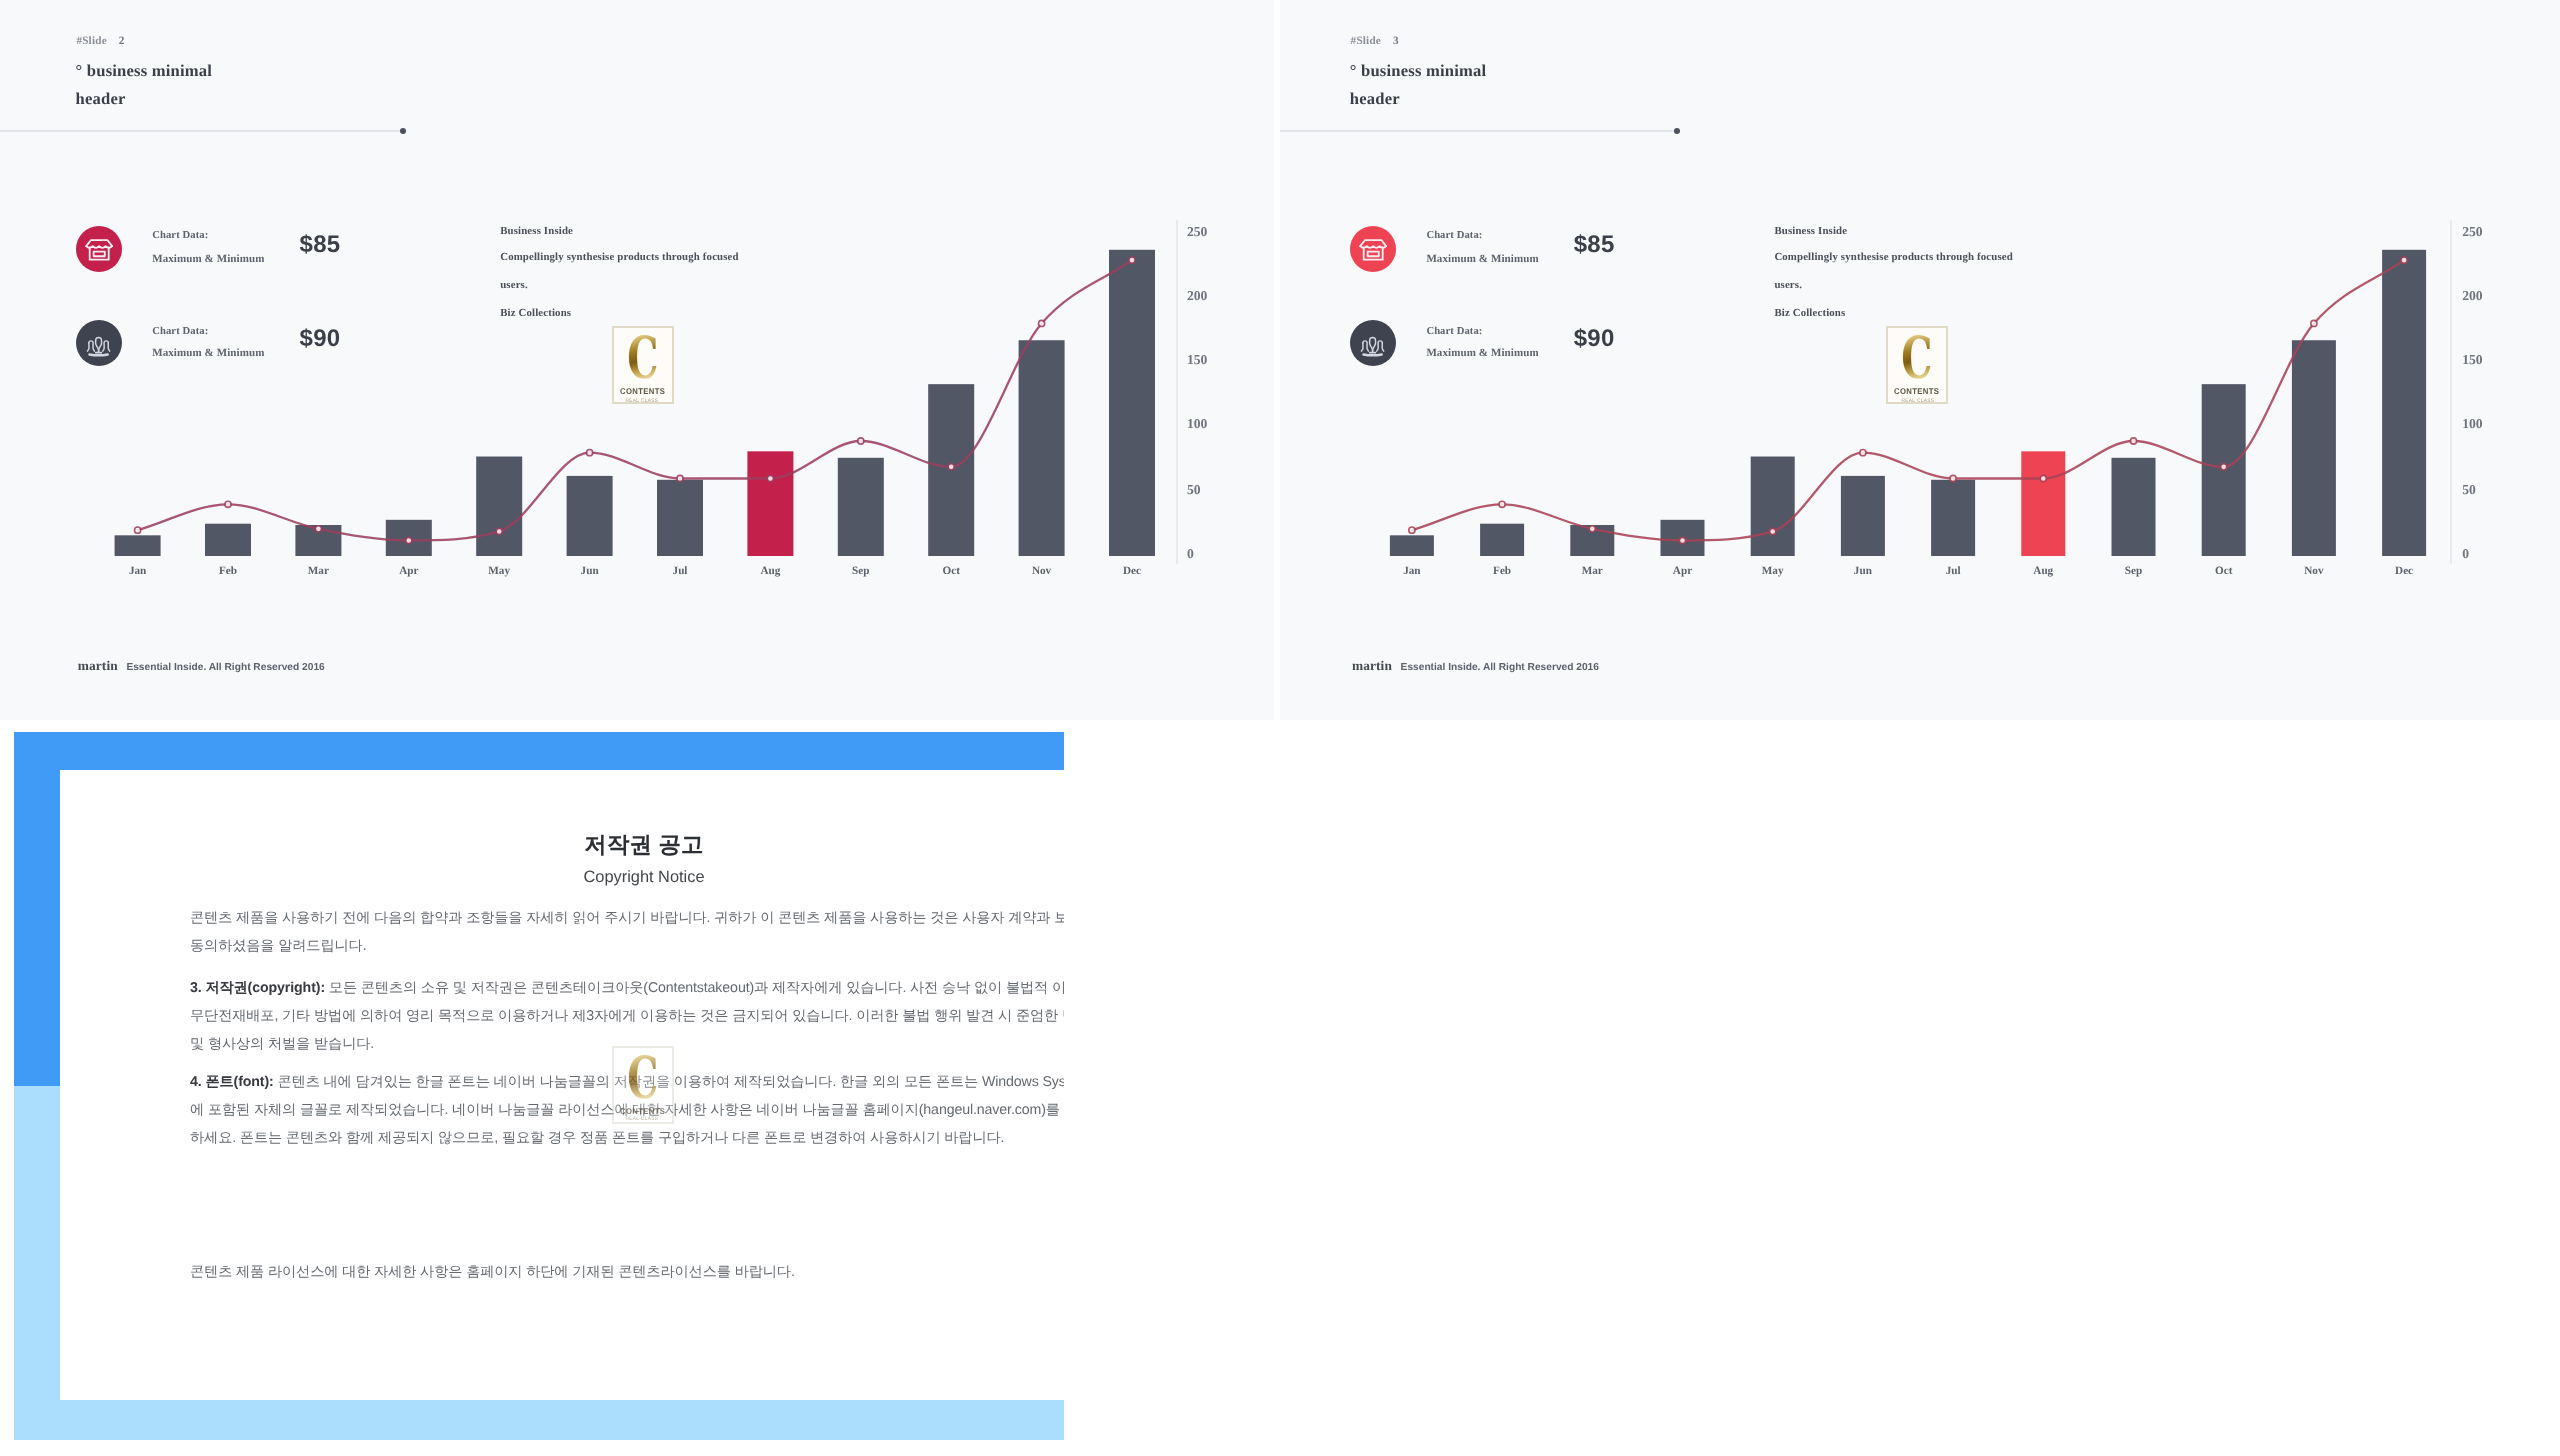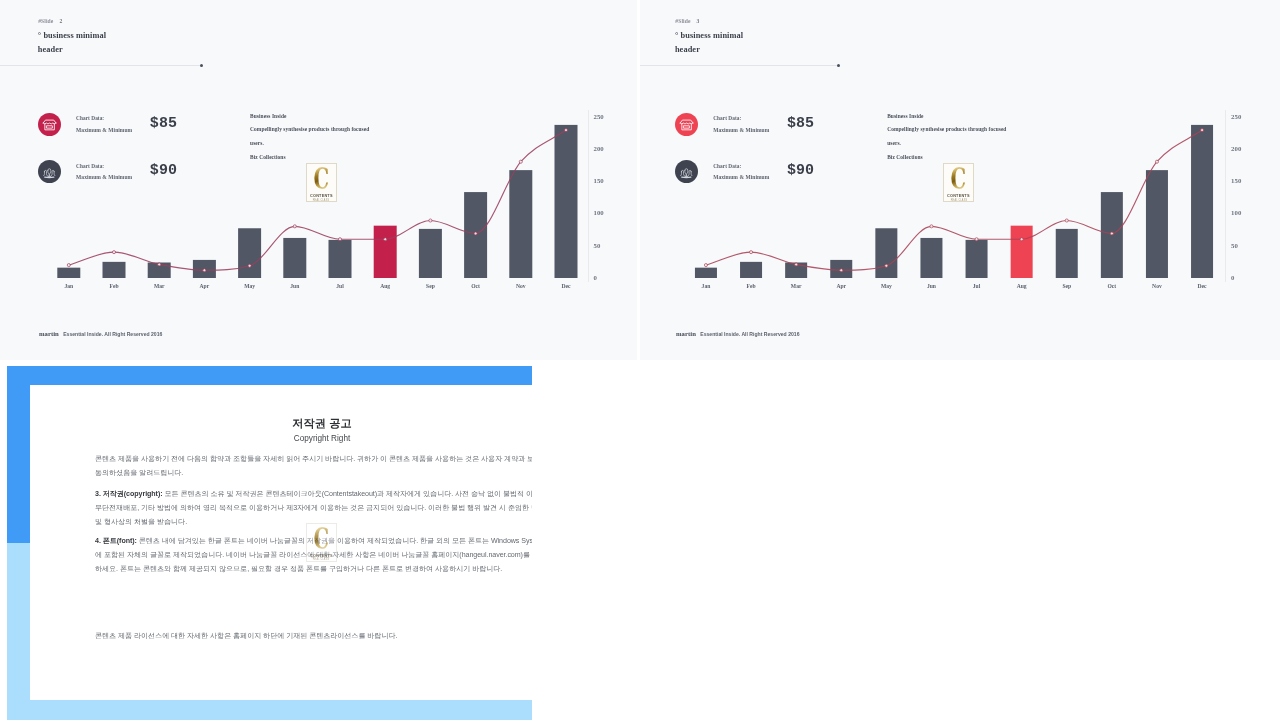--- a/index.html
+++ b/index.html
@@ -21,21 +21,21 @@
   .hd-rule{position:absolute;height:1px;background:#e2e4e9;}
   .hd-dot{position:absolute;width:3px;height:3px;border-radius:50%;background:#4c505c;}
 
   
   .stat{position:absolute;display:flex;align-items:center;}
   .stat-ic{width:23.3px;height:23.3px;border-radius:50%;display:flex;align-items:center;justify-content:center;flex:0 0 23.3px;}
   .stat-ic svg{display:block;}
   .stat-tx{margin-left:15px;font-family:"Liberation Serif",serif;color:#5e636e;}
   .stat-tx div{font-size:5.5px;font-weight:700;letter-spacing:.05px;line-height:11.2px;white-space:nowrap;}
   .stat-tx div:first-child{font-size:5.3px;}
-  .stat-val{position:absolute;font-family:Liberation Mono, monospace;font-size:15px;font-weight:700;color:#3b3f49;letter-spacing:.1px;}
+  .stat-val{position:absolute;font-family:Liberation Sans, sans-serif;font-size:12px;font-weight:700;color:#3b3f49;letter-spacing:.1px;}
 
   
   .copy{position:absolute;font-family:"Liberation Serif",serif;color:#4a4f5a;font-size:5.4px;font-weight:700;line-height:13.6px;letter-spacing:.08px;white-space:nowrap;}
 
   
   .wm{position:absolute;border:1px solid #e0d9c6;background:#fdfcf8;display:flex;flex-direction:column;align-items:center;justify-content:center;}
   .wm .c{font-family:"DejaVu Serif Condensed","DejaVu Serif",serif;font-weight:700;line-height:1;background:linear-gradient(170deg,#f4e9c2 0%,#d8bf72 16%,#9d7a21 36%,#7d5c10 52%,#c2a34c 68%,#f0e2ae 84%,#b08f2b 100%);-webkit-background-clip:text;background-clip:text;color:transparent;transform:scaleX(.75);margin-top:2px;}
   .wm .t1{font-family:"Liberation Sans",sans-serif;font-weight:700;color:#5c5343;line-height:1;transform:scaleX(.92);}
   .wm .t2{font-family:"Liberation Sans",sans-serif;color:#a79b82;line-height:1;transform:scaleX(.92);}
 
@@ -295,21 +295,21 @@
       <div class="ylab" style="left: 591.1px; top: 210.4px;">100</div>
       <div class="ylab" style="left: 591.1px; top: 178.1px;">150</div>
       <div class="ylab" style="left: 591.1px; top: 145.8px;">200</div>
       <div class="ylab" style="left: 591.1px; top: 113.5px;">250</div>
     </div>
   <div class="slide slide-c" id="slideC">
   <div class="cr-blue" style="background: rgb(63, 155, 246);"></div>
   <div class="cr-blue-lo" style="background: rgb(171, 222, 252);"></div>
   <div class="cr-card">
     <div class="cr-h1">저작권 공고</div>
-    <div class="cr-h2">Copyright Right</div>
+    <div class="cr-h2">Copyright Notice</div>
     <div class="cr-p" id="crIntro">콘텐츠 제품을 사용하기 전에 다음의 합약과 조항들을 자세히 읽어 주시기 바랍니다. 귀하가 이 콘텐츠 제품을 사용하는 것은 사용자 계약과 보증에 동의하셨음을 알려드립니다.</div>
     <div class="cr-p" id="crP1"><b>3. 저작권(copyright):</b><span> 모든 콘텐츠의 소유 및 저작권은 콘텐츠테이크아웃(Contentstakeout)과 제작자에게 있습니다. 사전 승낙 없이 불법적 이용, 무단전재배포, 기타 방법에 의하여 영리 목적으로 이용하거나 제3자에게 이용하는 것은 금지되어 있습니다. 이러한 불법 행위 발견 시 준엄한 민사 및 형사상의 처벌을 받습니다.</span></div>
     <div class="cr-p" id="crP2"><b>4. 폰트(font):</b><span> 콘텐츠 내에 담겨있는 한글 폰트는 네이버 나눔글꼴의 저작권을 이용하여 제작되었습니다. 한글 외의 모든 폰트는 Windows System에 포함된 자체의 글꼴로 제작되었습니다. 네이버 나눔글꼴 라이선스에 대한 자세한 사항은 네이버 나눔글꼴 홈페이지(hangeul.naver.com)를 참조하세요. 폰트는 콘텐츠와 함께 제공되지 않으므로, 필요할 경우 정품 폰트를 구입하거나 다른 폰트로 변경하여 사용하시기 바랍니다.</span></div>
     <div class="cr-p" id="crOutro">콘텐츠 제품 라이선스에 대한 자세한 사항은 홈페이지 하단에 기재된 콘텐츠라이선스를 바랍니다.</div>
   </div>
   <div class="wm cr-wm">
     <div class="c">C</div>
     <div class="t1">CONTENTS</div>
     <div class="t2">REAL CLASS</div>
   </div>

